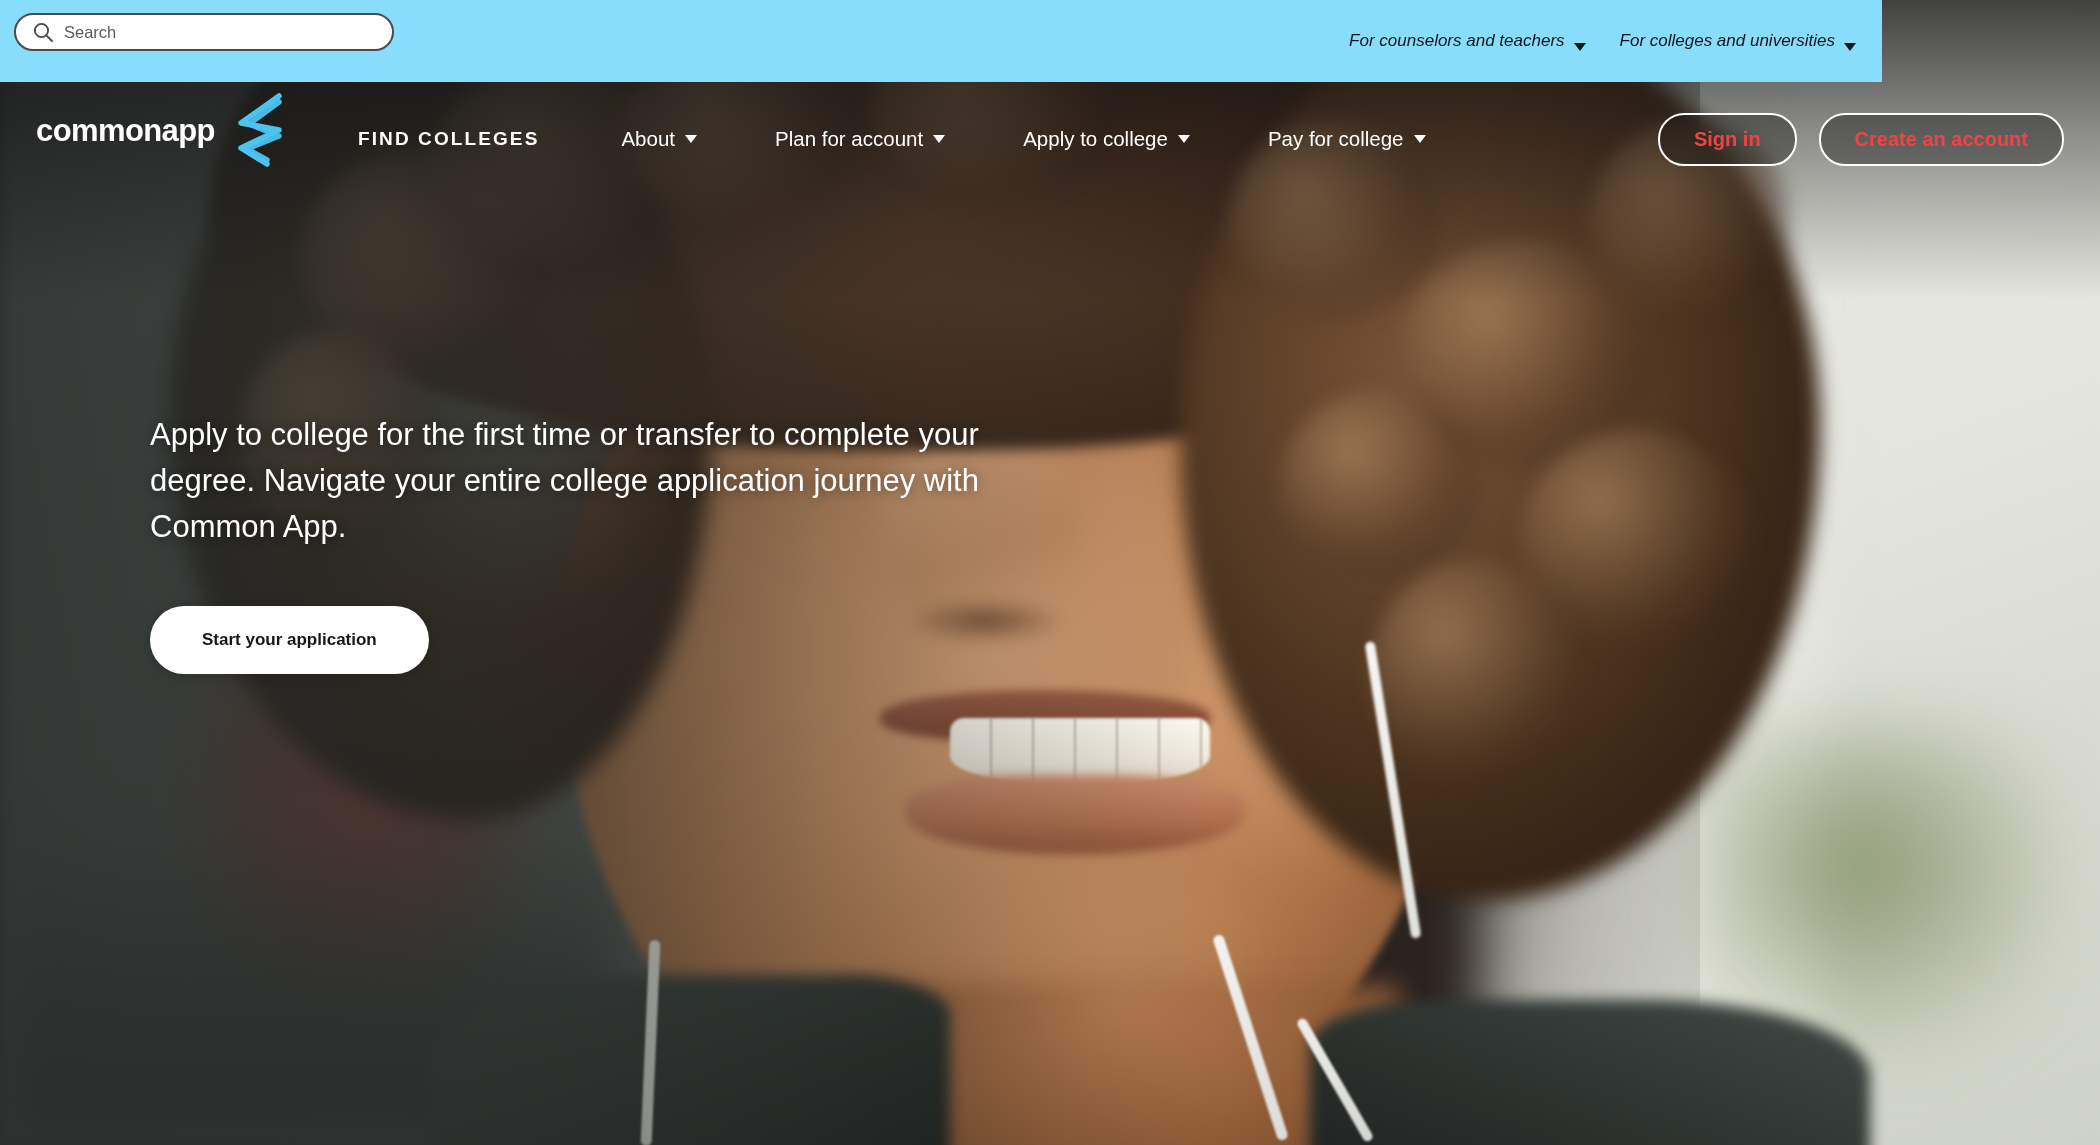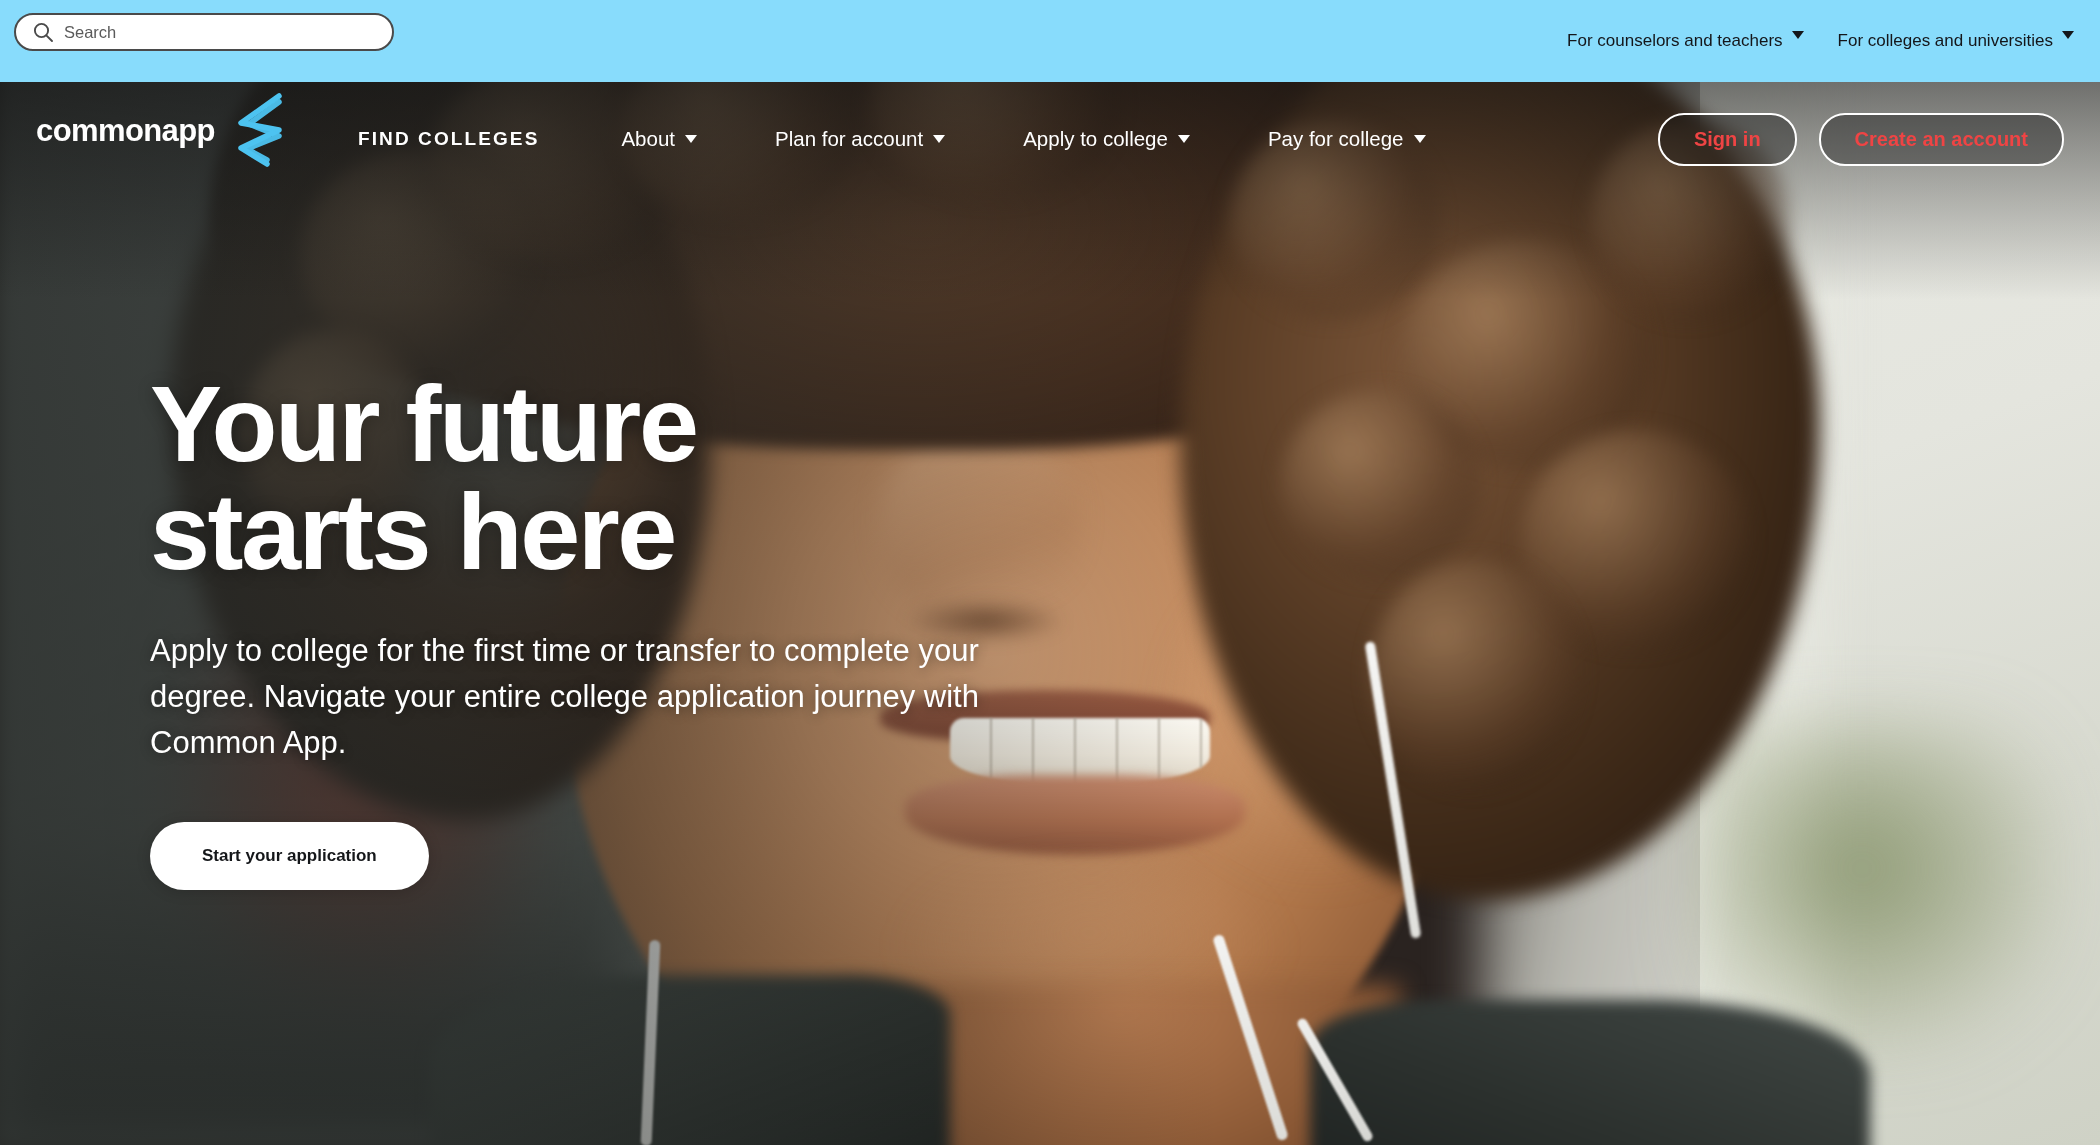--- a/index.html
+++ b/index.html
@@ -222,42 +222,42 @@
     position:absolute; inset:0;
     background:linear-gradient(90deg,rgba(42,46,44,.82) 0%,rgba(42,46,44,.62) 22%,rgba(40,44,42,.26) 42%,rgba(40,44,42,0) 58%);
   }
   .hero-shade-top{
     position:absolute; left:0; top:0; right:0; height:300px;
     background:linear-gradient(180deg,rgba(18,18,18,.78) 0%,rgba(18,18,18,.42) 45%,rgba(18,18,18,0) 100%);
   }
 
   
   .utility-bar{
-    position:absolute; left:0; top:0; width:2100px; height:82px;
+    position:absolute; left:0; top:0; width:1882px; height:82px;
     background:#88dcfc; z-index:40;
   }
   .search-box{
     position:absolute; left:14px; top:13px; width:380px; height:38px;
     background:#fff; border:2px solid #4a4a4a; border-radius:19px;
     display:flex; align-items:center; padding:0 16px; gap:10px;
   }
   .search-box .mag{ flex:0 0 auto; display:block; }
   .search-input{
     flex:1; border:0; outline:0; background:transparent;
     font-family:"Liberation Sans", sans-serif; font-size:16.5px; color:#3c3c3c;
   }
   .search-input::placeholder{ color:#5a5a5a; opacity:1; }
 
   .utility-links{
     position:absolute; right:26px; top:0; height:82px;
     display:flex; align-items:center; gap:34px;
   }
   .util-link{
-    display:flex; align-items:flex-start; gap:9px;
-    font-size:17px; color:#14161a; cursor:pointer; white-space:nowrap;
+    display:flex; align-items:flex-end; gap:9px;
+    font-size:17px; color:#14161a; cursor:pointer; white-space:nowrap;font-style:italic;
   }
   .caret-dark{
     width:0; height:0; border-left:6.5px solid transparent;
     border-right:6.5px solid transparent; border-top:8px solid #14161a;
   }
 
   
   .main-nav{
     position:absolute; left:0; top:82px; width:2100px; height:114px;
     display:flex; align-items:center; z-index:40;
@@ -440,21 +440,17 @@
       </div>
     </div>
 
     <div class="nav-actions">
       <button class="btn-outline">Sign in</button>
       <button class="btn-outline">Create an account</button>
     </div>
   </div>
 
   <div class="hero-content">
-    <h1 class="hero-title">
-      <span>Your future</span><br>
-      <span>starts here</span>
-    </h1>
     <p class="hero-sub">Apply to college for the first time or transfer to complete your degree. Navigate your entire college application journey with Common App.</p>
     <button class="hero-cta">Start your application</button>
   </div>
 
 </div>
 
 </body></html>

